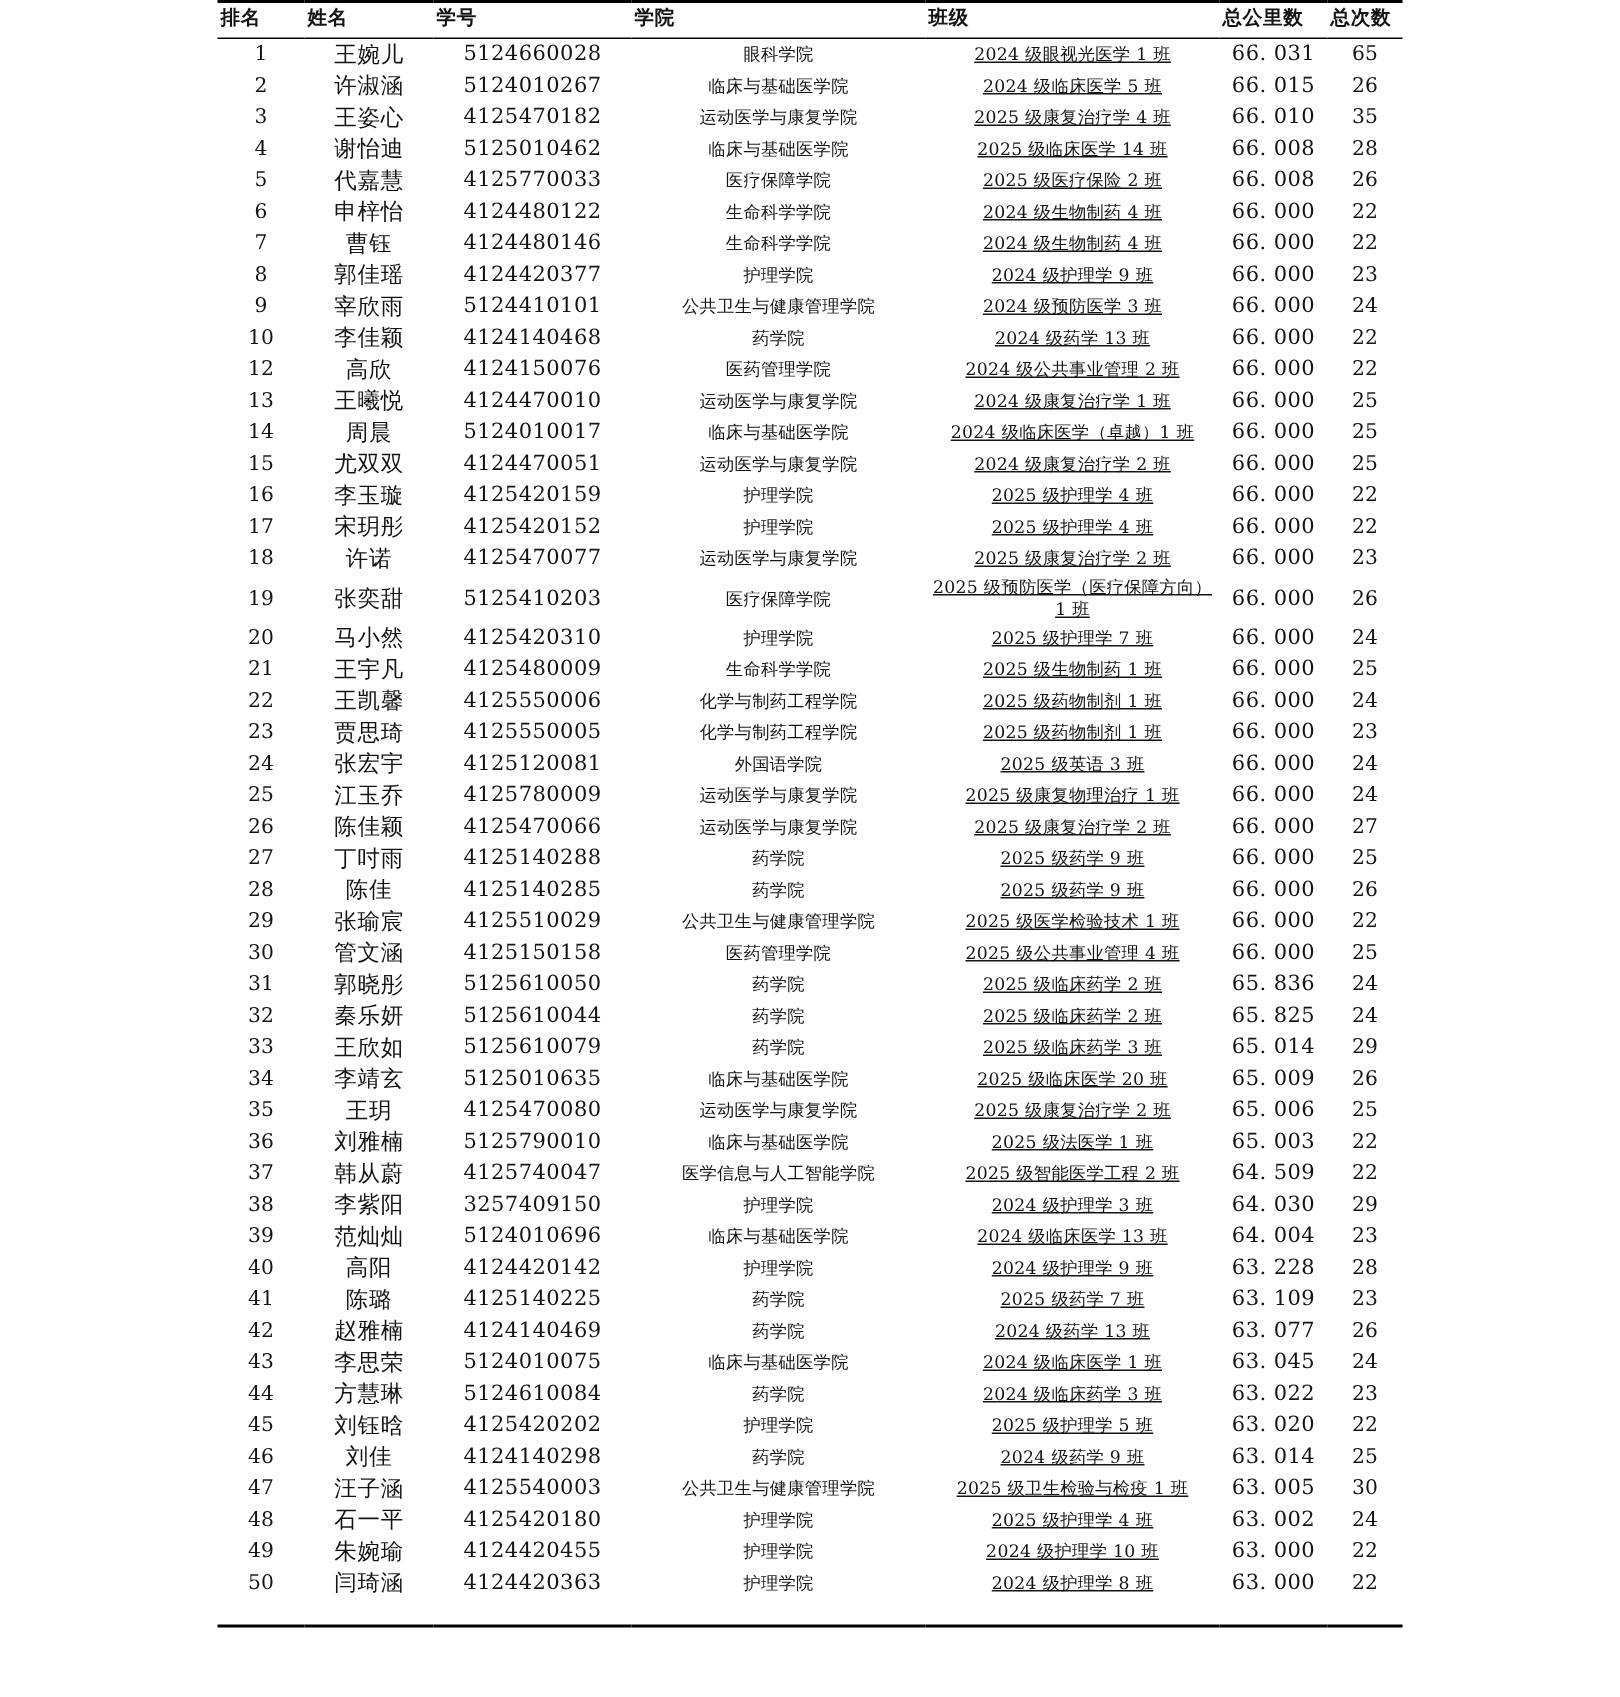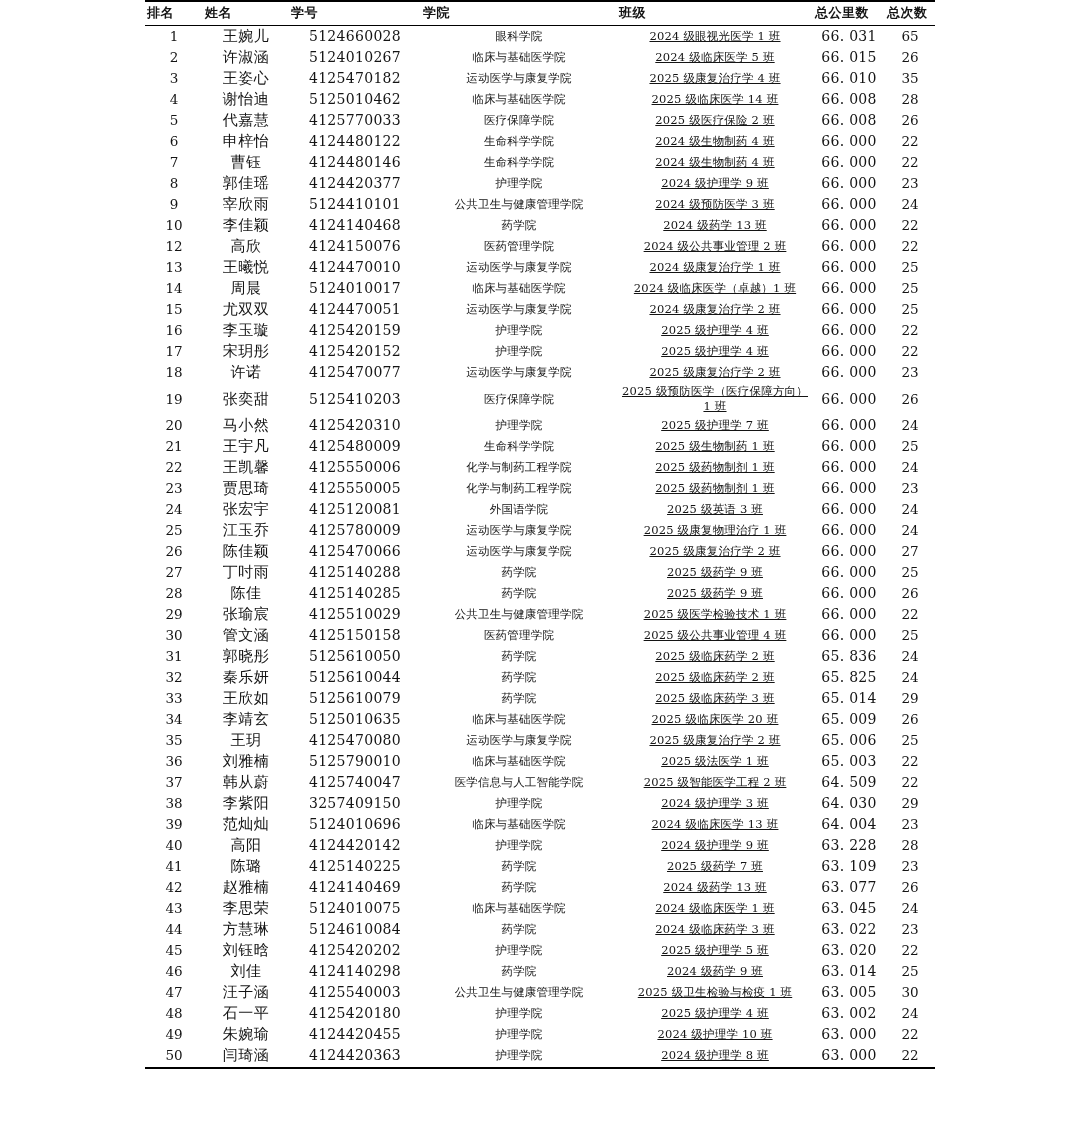--- a/index.html
+++ b/index.html
@@ -56,21 +56,21 @@
   }
   table.rank-table tbody td {
     text-align: center;
     padding: 2px 2px;
     line-height: 17px;
     vertical-align: middle;
     border: none;
   }
   table.rank-table tbody tr:last-child td {
     border-bottom: 2.2px solid #000;
-    padding-bottom: 3px;
+    padding-bottom: 19px;
   }
   .col-rank   { width: 58px; }
   .col-name   { width: 86px; }
   .col-sid    { width: 132px; }
   .col-college{ width: 196px; }
   .col-class  { width: 196px; }
   .col-km     { width: 72px; }
   .col-times  { width: 50px; }
 
   .cell-rank  { font-size: 13.5px; }

